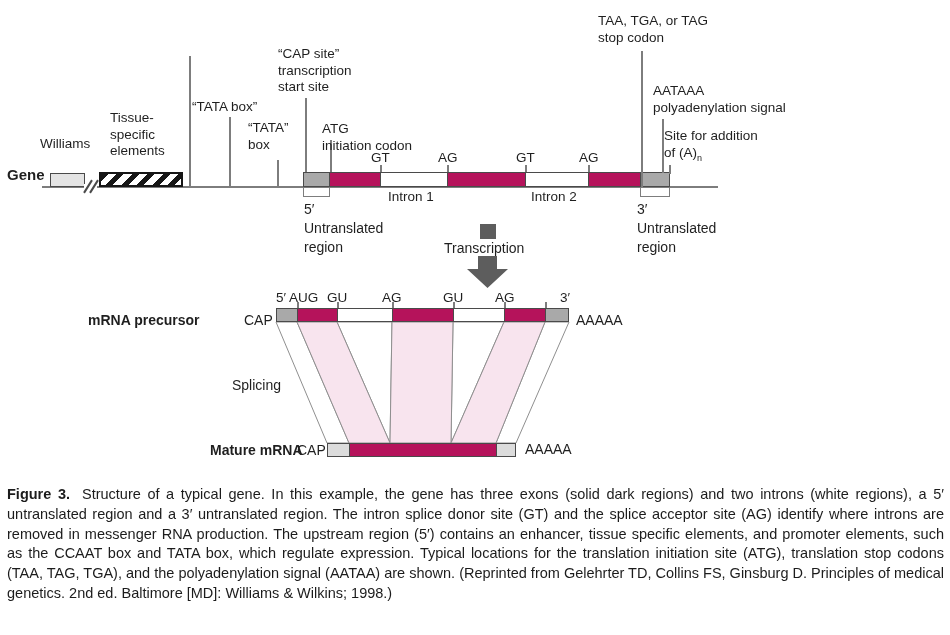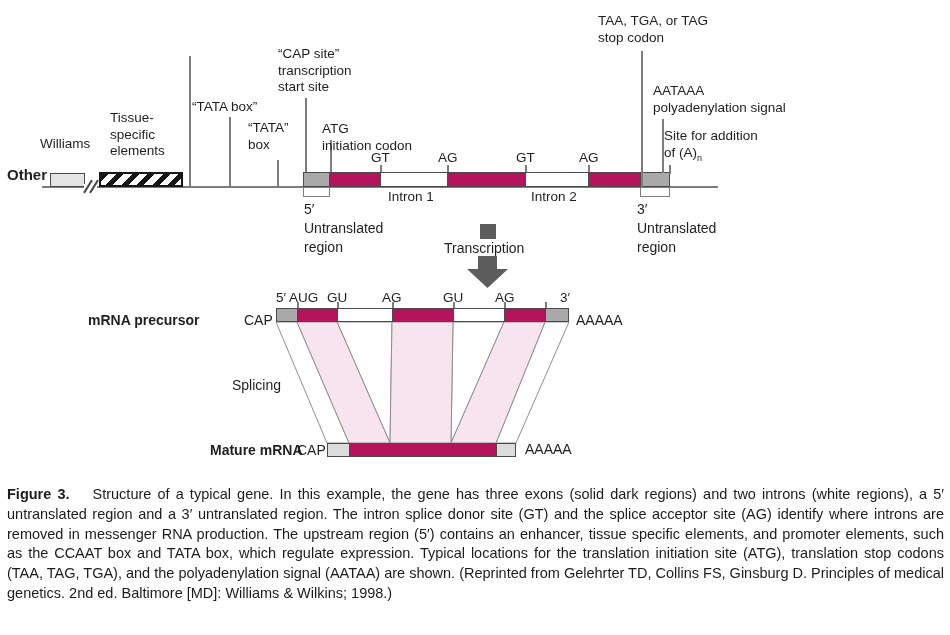--- a/index.html
+++ b/index.html
@@ -38,21 +38,21 @@
   .slash { position:absolute; width:2px; height:15px; background:#4a4a4a; transform:rotate(32deg); }
   .bracket {
     position:absolute; height:10px; border:1px solid #7d7d7d; border-top:none; background:transparent;
   }
   .tick { position:absolute; width:1.5px; background:#7d7d7d; }
   svg.overlay { position:absolute; left:0; top:0; }
   .caption {
     position:absolute; left:7px; top:485px; width:937px;
     font-size:14.5px; line-height:19.8px; text-align:justify; color:#1c1c1c;
   }
-  .caption strong { margin-right:23px; }
+  .caption strong { margin-right:12px; }
   sub { font-size:9px; }
 </style>
 </head>
 <body>
 
 <div class="page">
 
   <svg class="overlay" width="950" height="480">
 
     <g>
@@ -64,21 +64,21 @@
       <polygon points="276,322 297,322 349,443 327,443" fill="#ffffff"></polygon>
       <polygon points="337,322 392,322 390,443" fill="#ffffff"></polygon>
       <polygon points="453,322 504,322 451,443" fill="#ffffff"></polygon>
       <polygon points="545,322 569,322 516,443 496,443" fill="#ffffff"></polygon>
       <polygon points="297,322 337,322 390,443 349,443" fill="var(--pink)"></polygon>
       <polygon points="392,322 453,322 451,443 390,443" fill="var(--pink)"></polygon>
       <polygon points="504,322 545,322 496,443 451,443" fill="var(--pink)"></polygon>
     </g>
   </svg>
 
-  <div class="lbl bold" style="left:7px;top:167px;font-size:15px">Other</div>
+  <div class="lbl bold" style="left:7px;top:167px;font-size:15px">Gene</div>
 
   <div class="hline" style="left:42px;top:186px;width:676px"></div>
 
   <div class="enhancer-box"></div>
   <div class="break-patch"></div>
   <div class="slash" style="left:87px;top:179px"></div>
   <div class="slash" style="left:93px;top:179px"></div>
   <div class="hatch-box"></div>
 
   <div class="seg utr" style="left:303px;top:172px;width:27px"></div>

